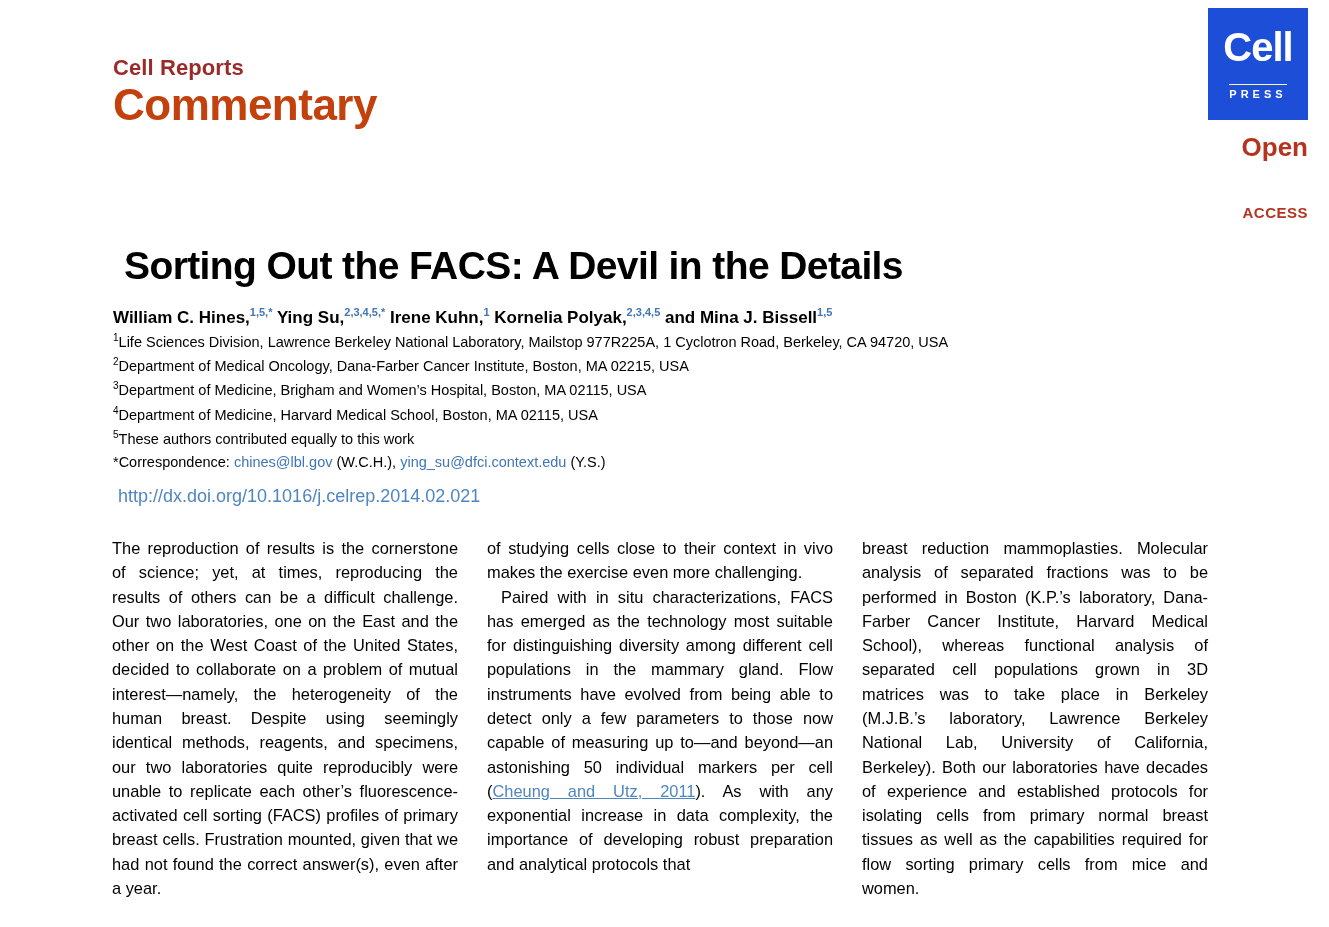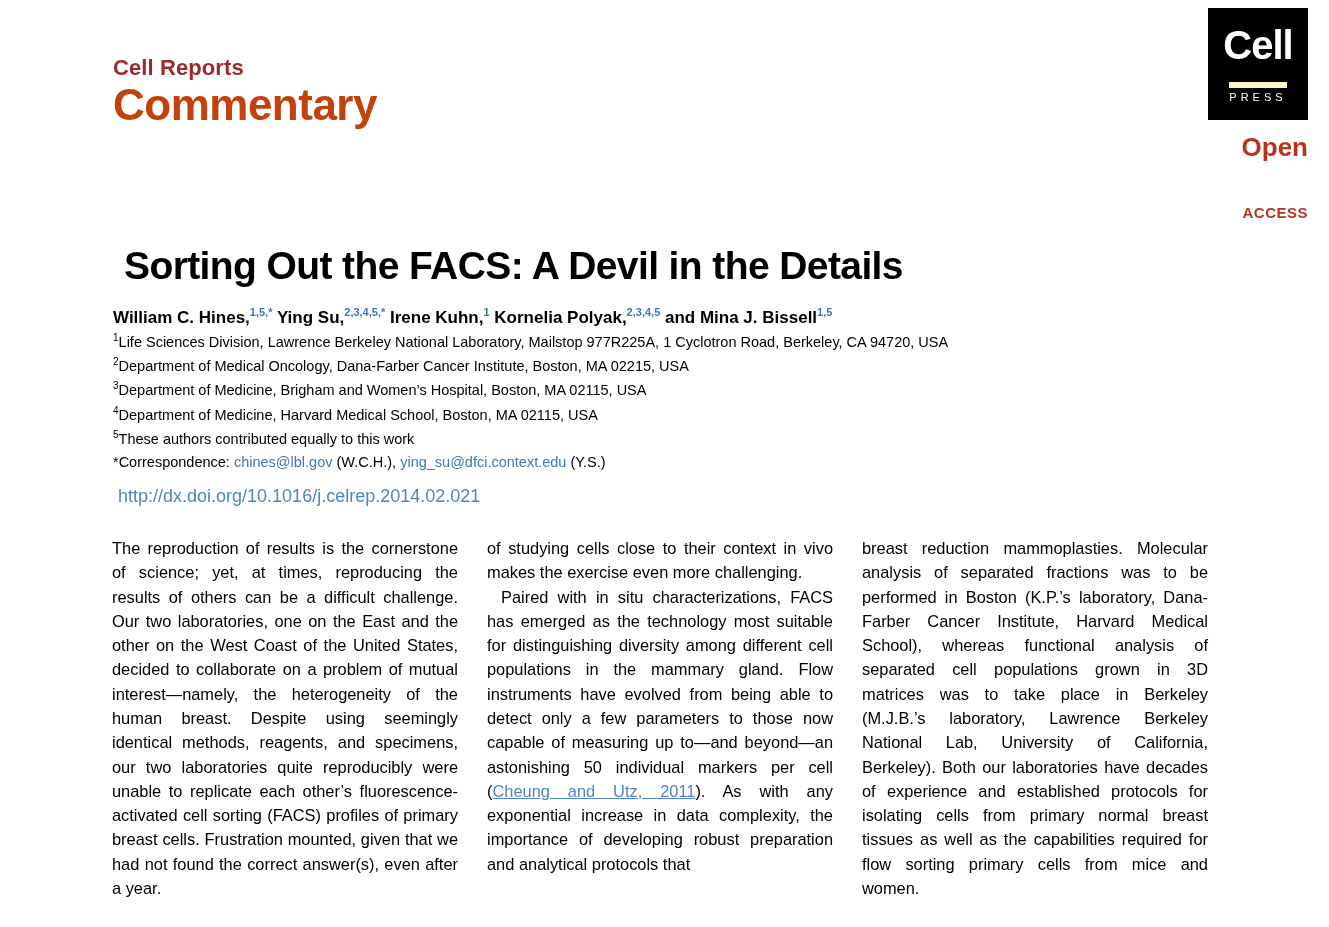--- a/index.html
+++ b/index.html
@@ -49,40 +49,40 @@
   .cellpress {
     position: absolute;
     right: 33px;
     top: 8px;
     width: 100px;
     text-align: center;
   }
   .cp-box {
     width: 100px;
     height: 112px;
-    background: #000000;
+    background: #1d4ed8;
     color: #ffffff;
     display: flex;
     flex-direction: column;
     align-items: center;
     justify-content: center;
     box-sizing: border-box;
   }
   .cp-cell {
     font-size: 40px;
     font-weight: bold;
     line-height: 0.95;
     letter-spacing: -1px;
   }
   .cp-press {
     font-size: 11px;
-    font-weight: normal;
+    font-weight: bold;
     letter-spacing: 4px;
     margin-top: 18px;
-    border-top: 6px solid #fef9c3;
+    border-top: 1px solid #fef9c3;
     padding-top: 3px;
   }
   .oa-open {
     margin-top: 14px;
     font-size: 26px;
     font-weight: bold;
     color: #b5341f;
     line-height: 1;
     text-align: right;
   }

